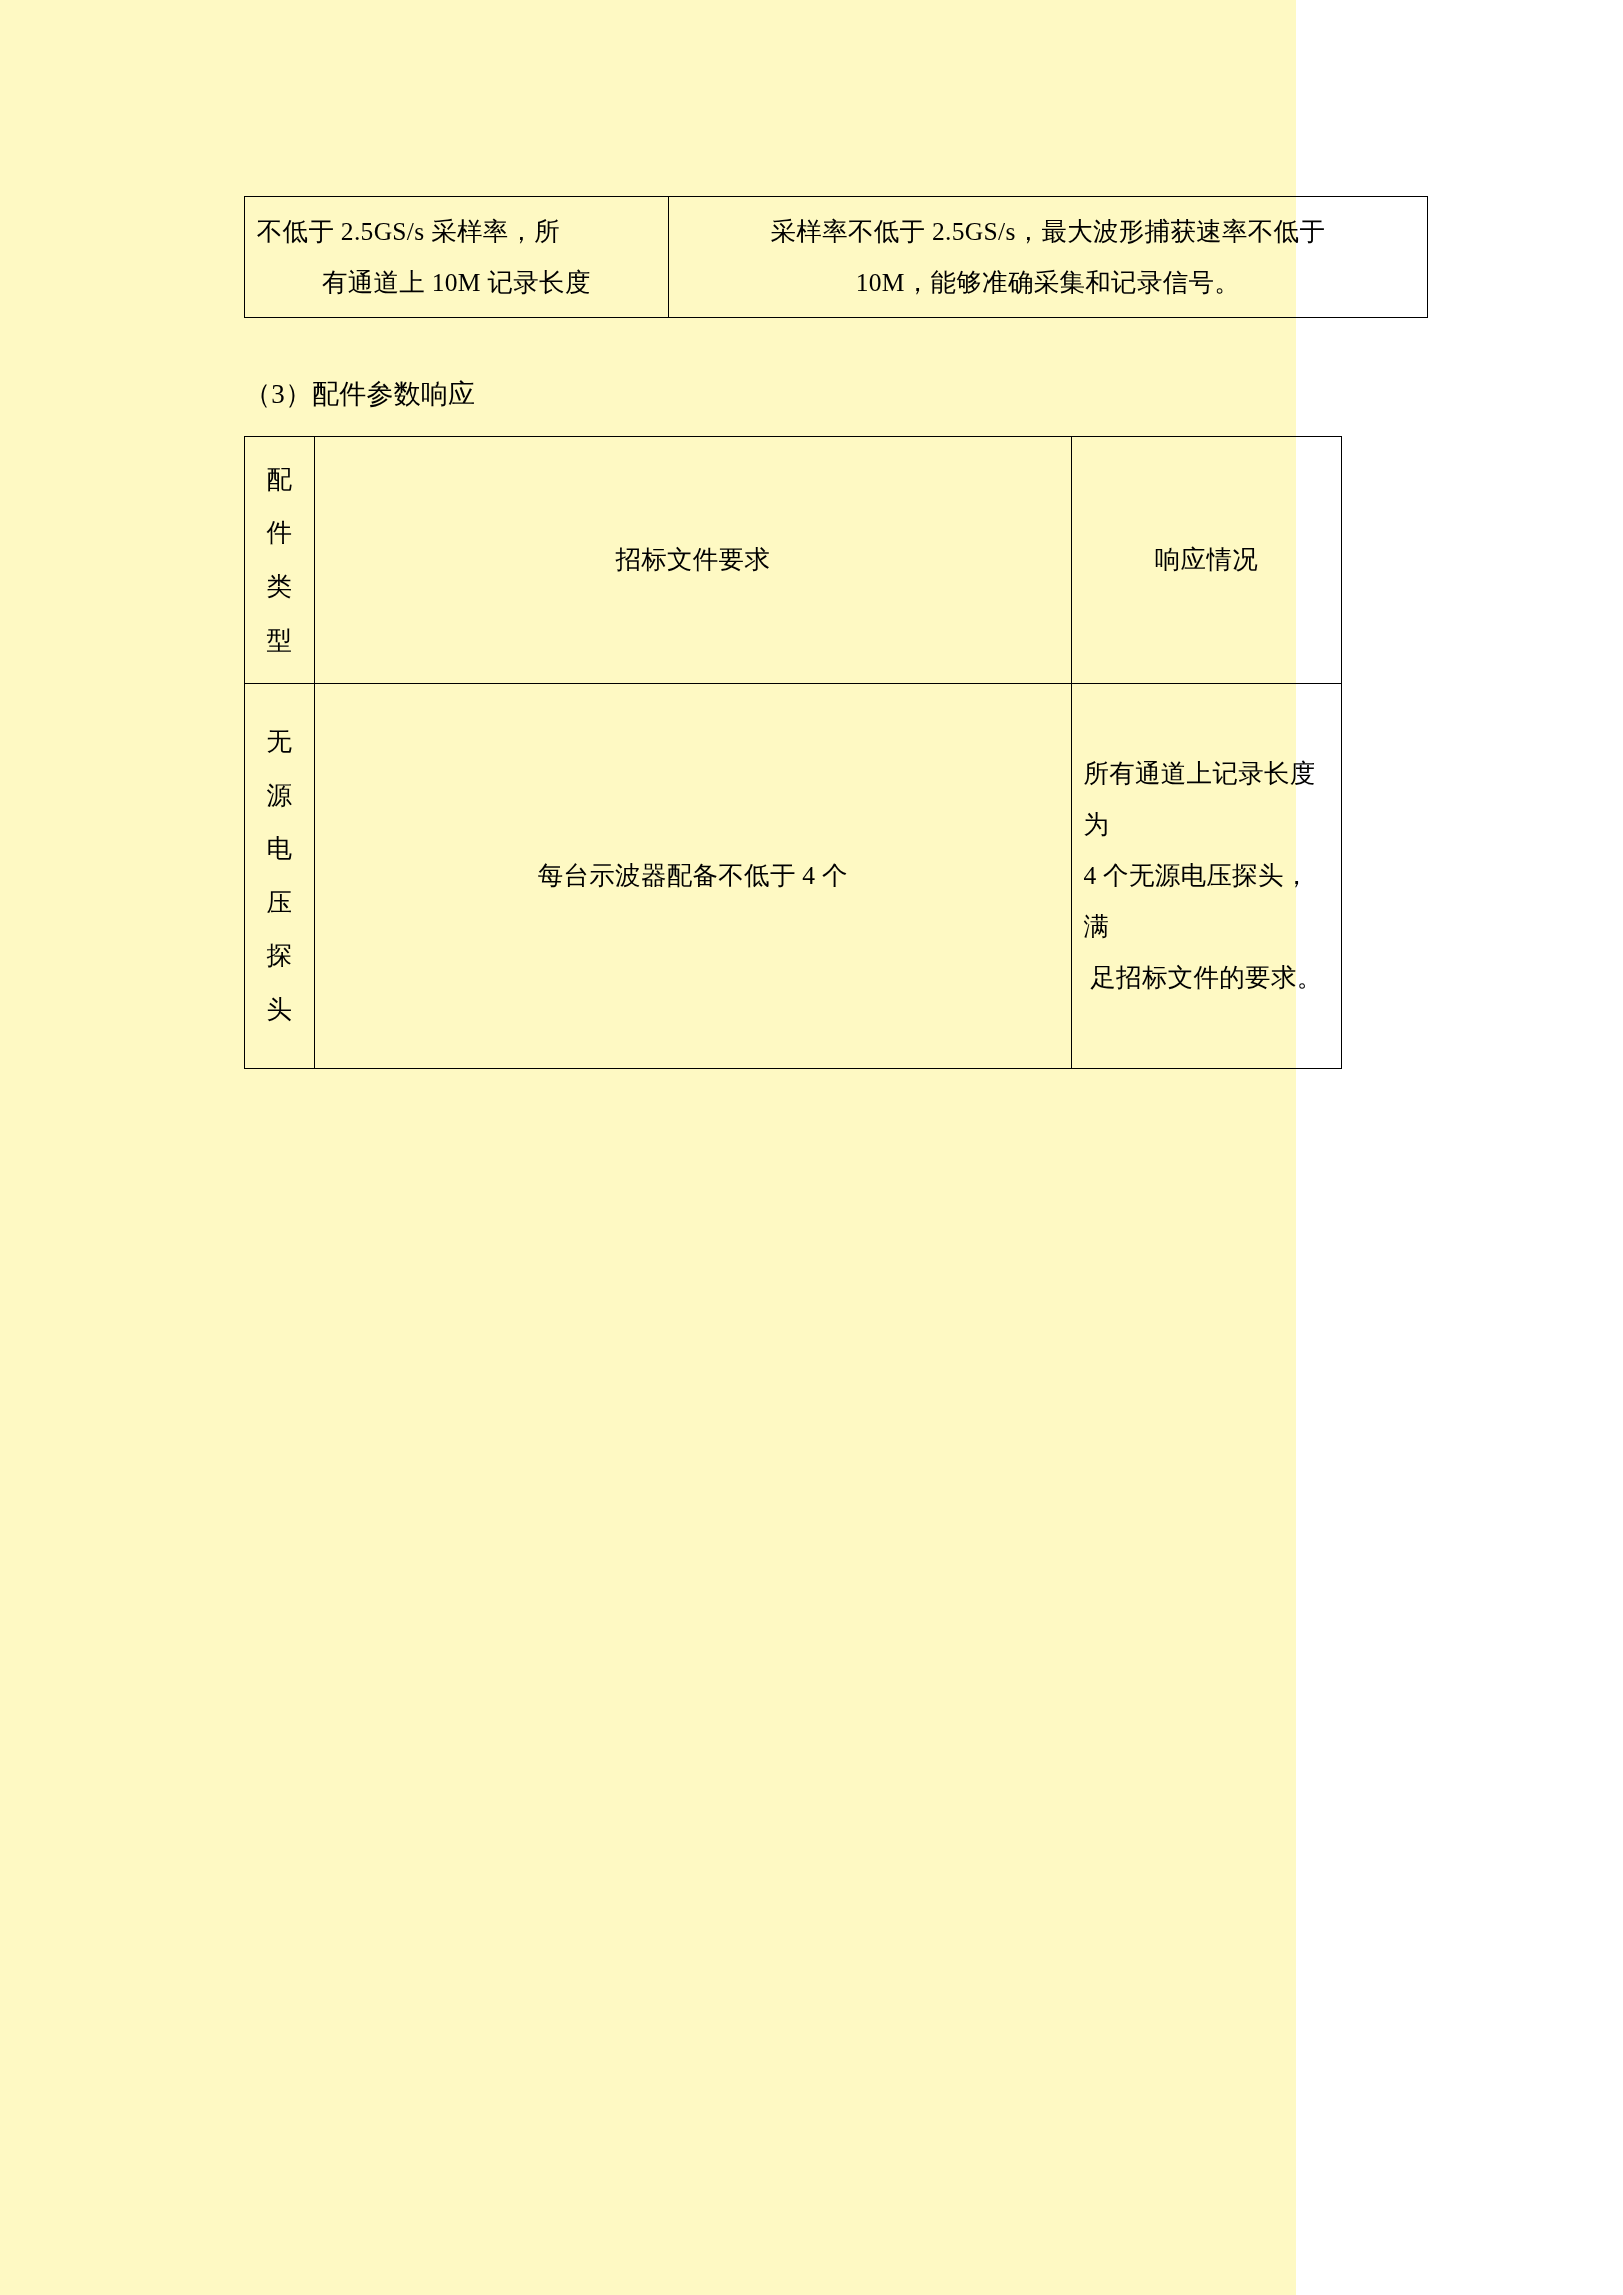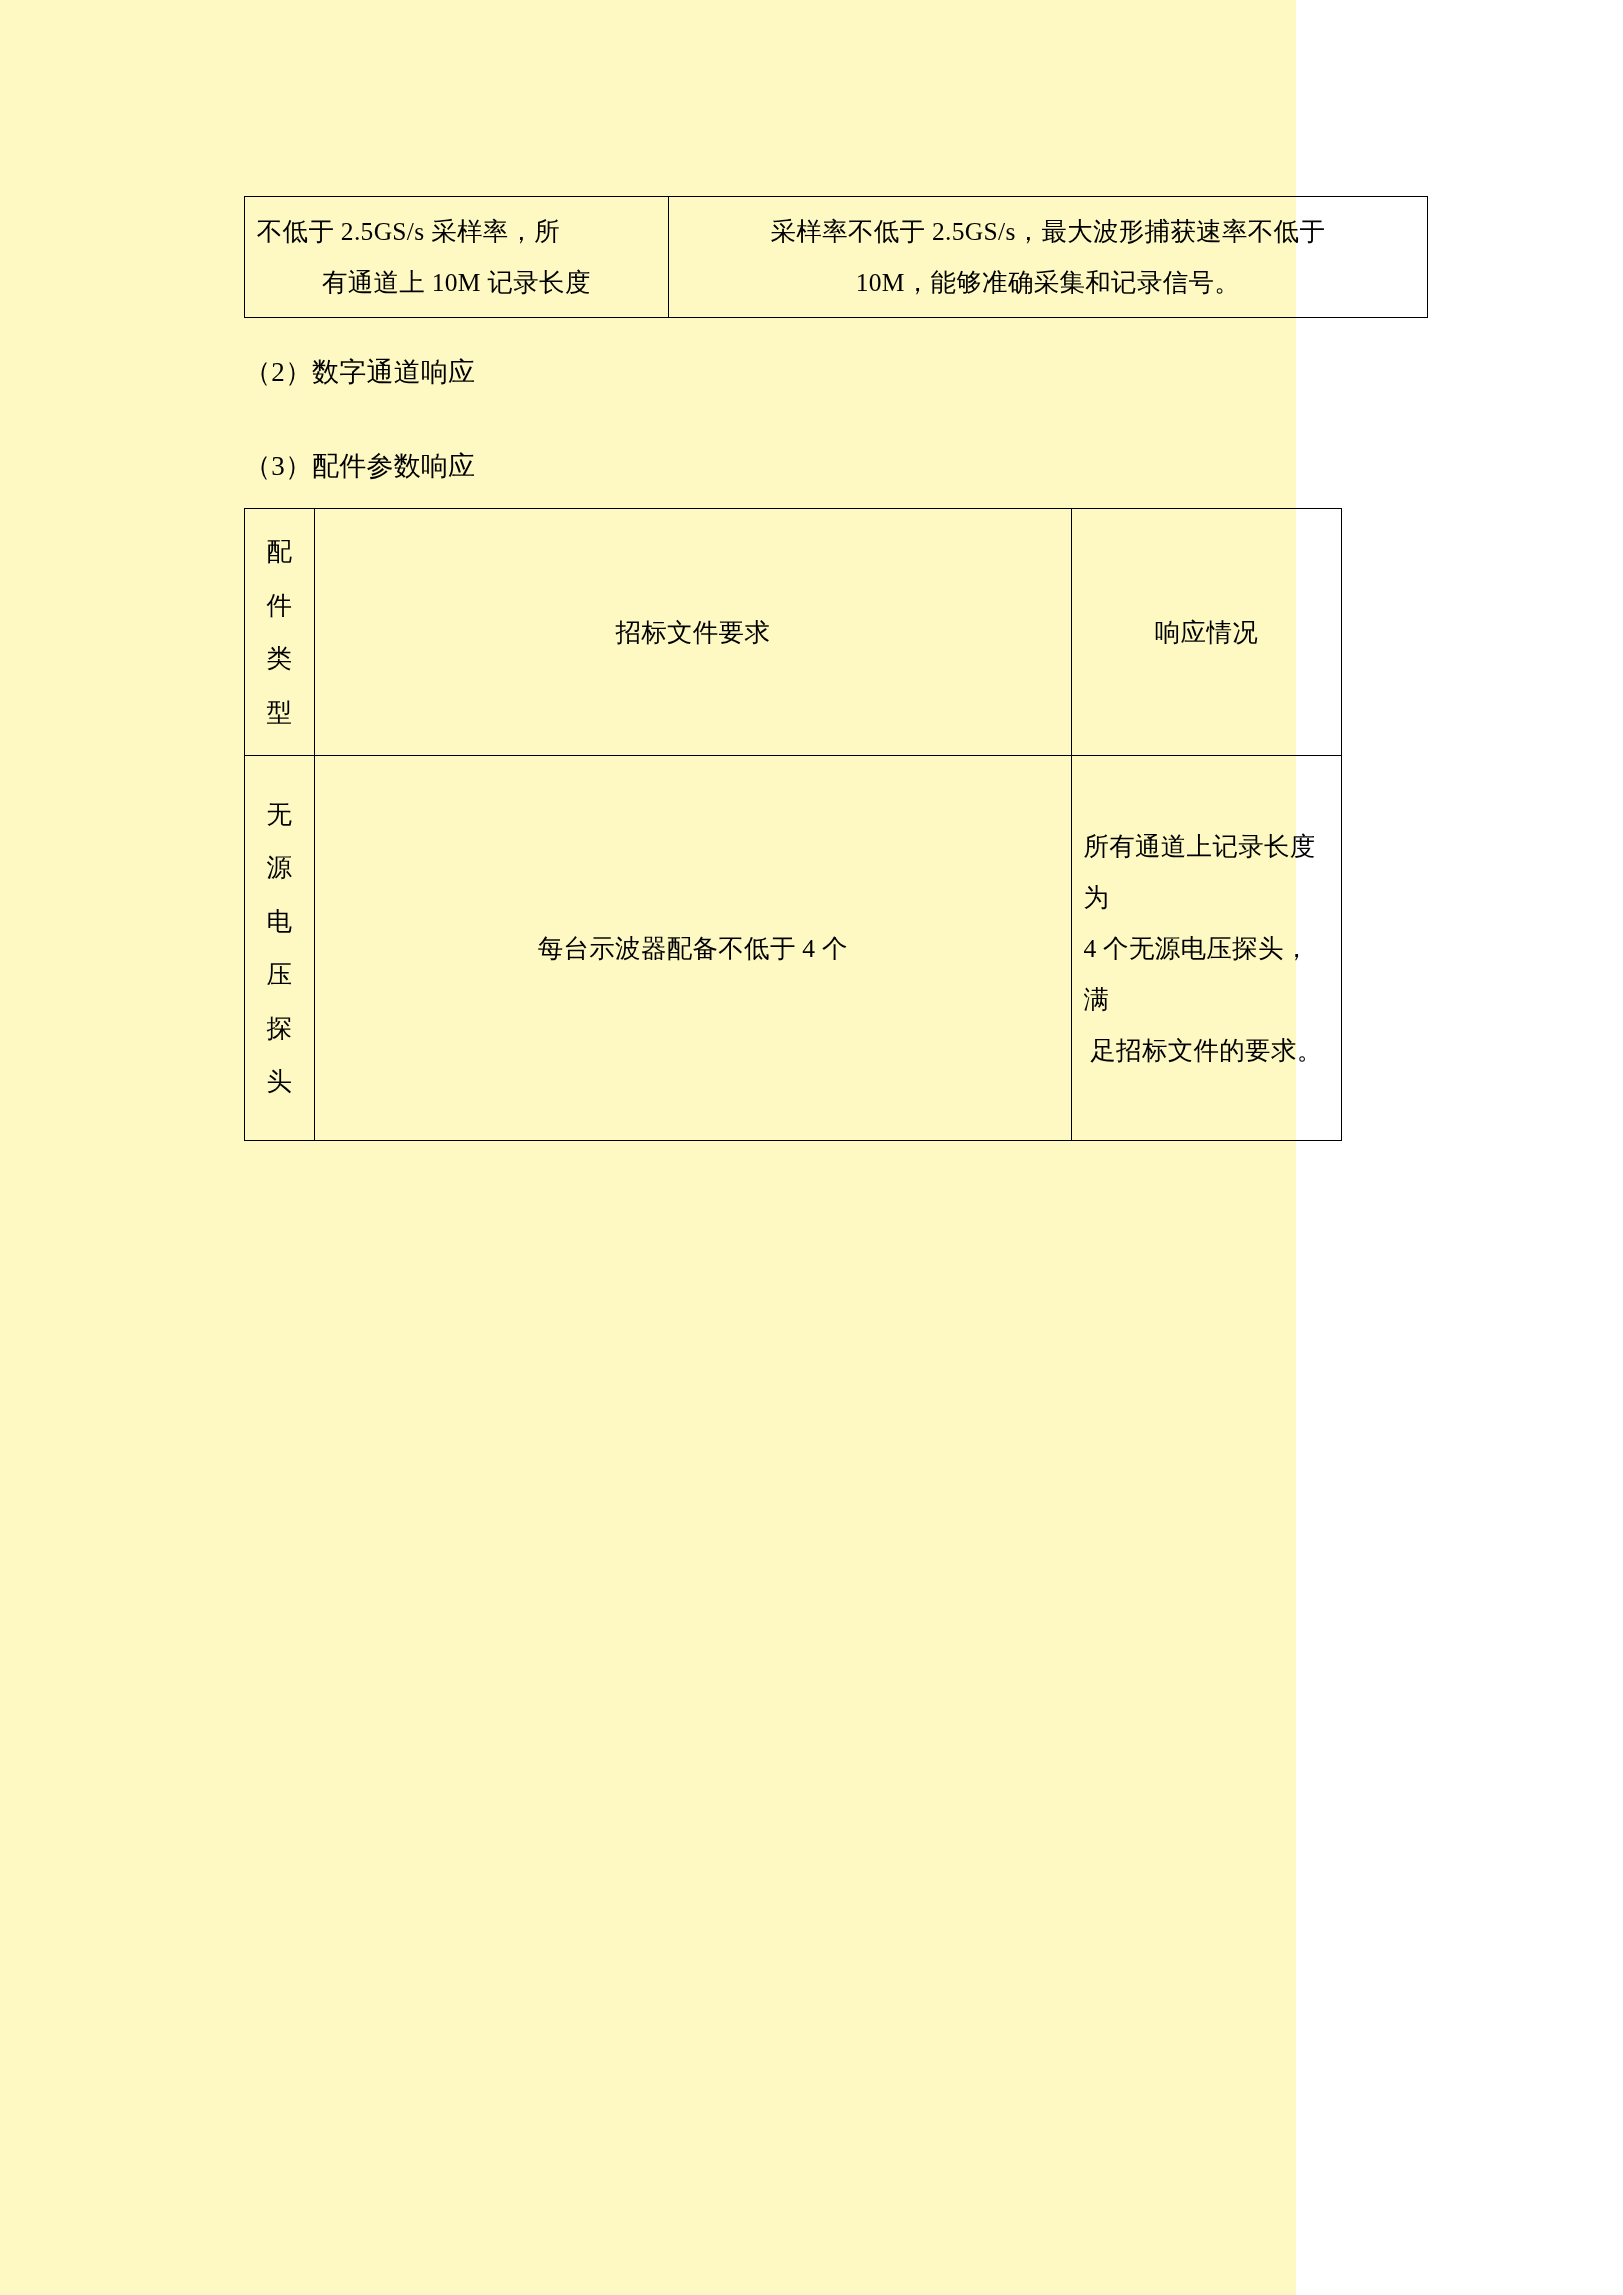--- a/index.html
+++ b/index.html
@@ -157,21 +157,20 @@
             <span class="ln1">采样率不低于 2.5GS/s，最大波形捕获速率不低于</span>
             <span class="ln2">10M，能够准确采集和记录信号。</span>
           </span>
         </td>
       </tr>
     </tbody>
   </table>
 
   <div class="spacer-sm"></div>
 
-  <p class="para heading">（2）数字通道响应</p>
 
 
 
 
   <div class="spacer-md"></div>
 
   <p class="para heading">（3）配件参数响应</p>
 
   <div class="spacer-sm"></div>
 

